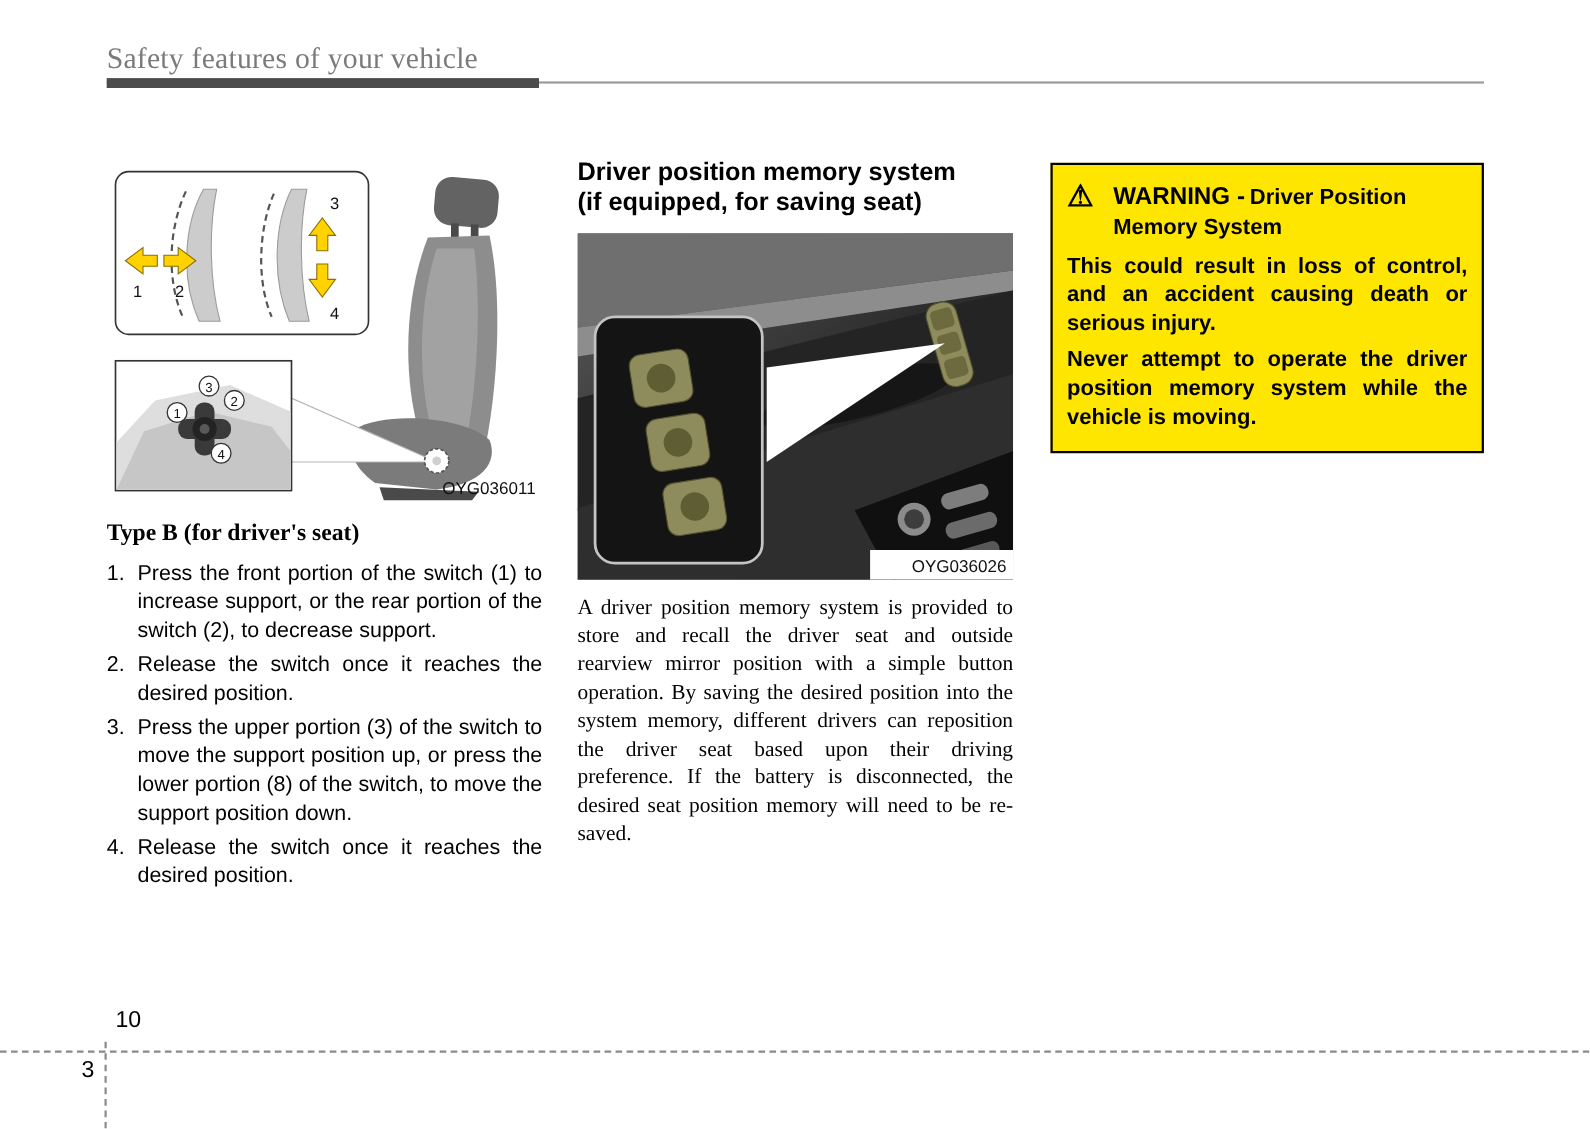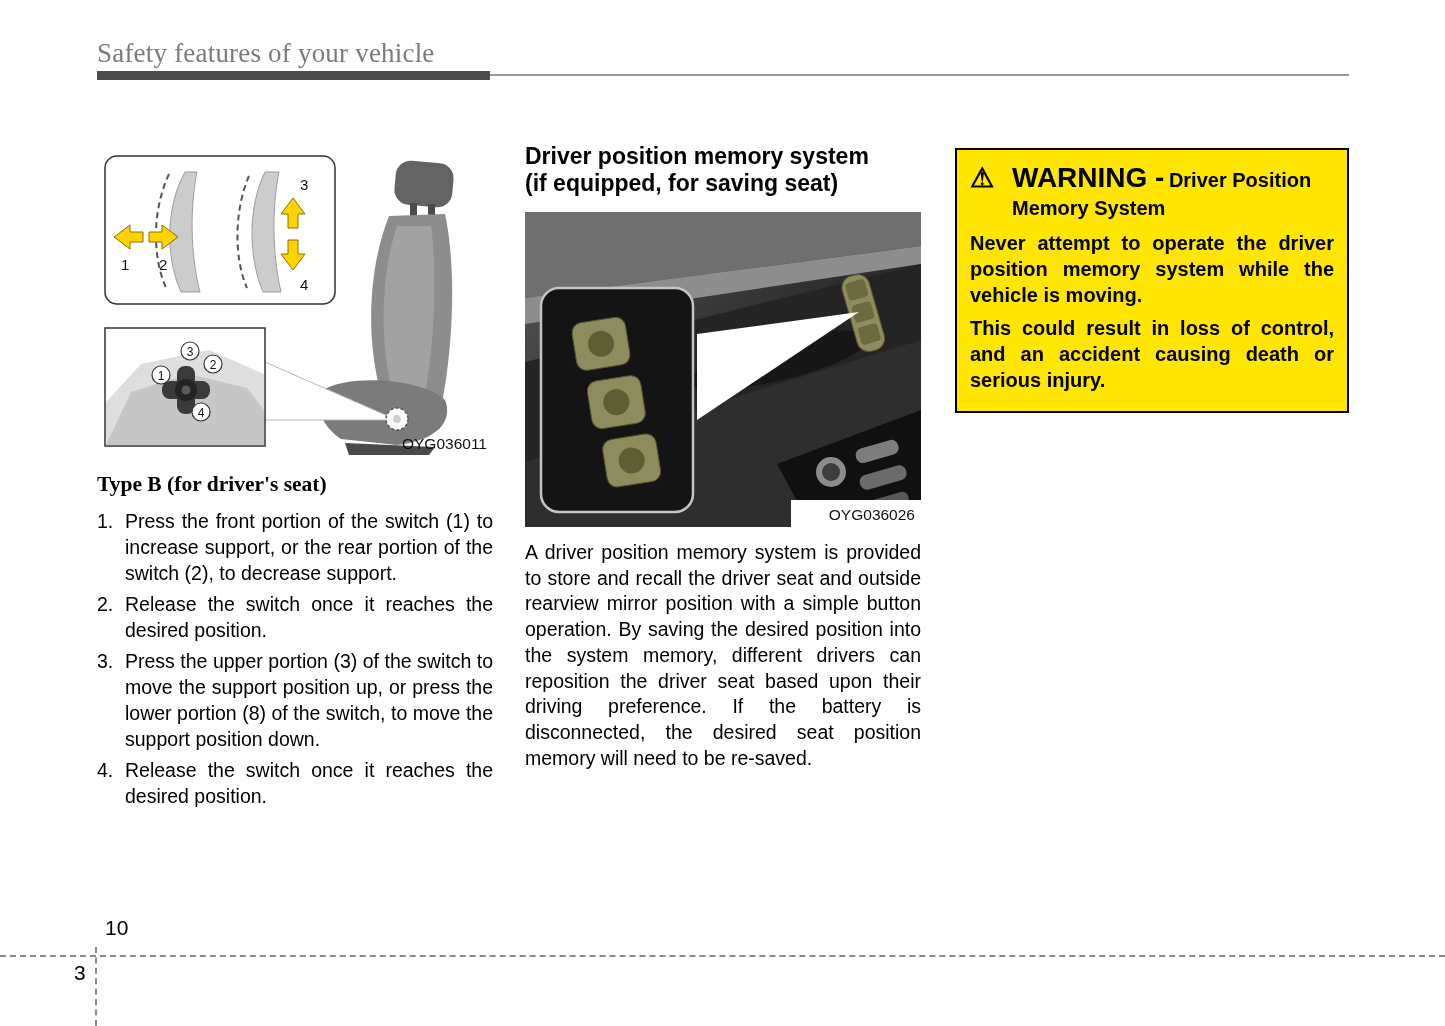--- a/index.html
+++ b/index.html
@@ -22,27 +22,27 @@
   .figure-mid  { width:344px; height:315px; margin-top:16px; }
 
   .section-heading-serif { margin-top:17px; font-family:Liberation Serif, serif; font-size:21.5px; font-weight:700; }
 
   .steps { margin-top:11px; list-style:none; }
   .steps li { position:relative; padding-left:28px; font-size:19.5px; line-height:26px; text-align:justify; margin-bottom:5px; }
   .steps .num { position:absolute; left:0; top:0; }
 
   .mid-heading { font-size:23px; font-weight:700; line-height:26.5px; }
 
-  .body-par { margin-top:13px; font-size:19.5px; line-height:25.7px; text-align:justify; }
+  .body-par { margin-top:13px; font-size:19.5px; line-height:25.7px; text-align:justify;font-family:Liberation Serif, serif; }
 
   
   .warning-box { width:394px; background:#ffe600; border:2px solid #000; padding:14px 13px 18px 13px; }
   .warning-head { position:relative; padding-left:42px; font-weight:700; line-height:27px; }
   .warn-icon { position:absolute; left:0; top:1px; font-size:27px; line-height:27px; }
-  .warn-word { font-size:28px;text-align:right; }
+  .warn-word { font-size:22px;text-align:right; }
   .warn-subject { font-size:20px; }
   .warning-box p { margin-top:7px; font-size:20px; font-weight:700; line-height:26px; text-align:justify; }
 
   
   .footer-rule  { position:absolute; left:0; right:0; top:955px; border-top:2px dashed #8a8a8a; }
   .footer-vline { position:absolute; left:95px; top:947px; bottom:0; border-left:2px dashed #8a8a8a; }
   .footer-chapter { position:absolute; left:74px;  top:961px; font-size:21px; }
   .footer-page    { position:absolute; left:105px; top:916px; font-size:21px; }
 
   svg text { font-family:"Liberation Sans", sans-serif; fill:#111; }
@@ -183,22 +183,22 @@
     <p class="body-par">A driver position memory system is provided to store and recall the driver seat and outside rearview mirror position with a simple button operation. By saving the desired position into the system memory, different drivers can reposition the driver seat based upon their driving preference. If the battery is disconnected, the desired seat position memory will need to be re-saved.</p>
   </section>
 
   <section class="col col-right">
     <aside class="warning-box">
       <div class="warning-head">
         <span class="warn-icon">⚠</span>
         <span class="warn-word">WARNING -</span>
         <span class="warn-subject">Driver Position Memory System</span>
       </div>
+      <p>This could result in loss of control, and an accident causing death or serious injury.</p>
       <p>Never attempt to operate the driver position memory system while the vehicle is moving.</p>
-      <p>This could result in loss of control, and an accident causing death or serious injury.</p>
     </aside>
   </section>
 
   <div class="footer-rule"></div>
   <div class="footer-vline"></div>
   <div class="footer-chapter">3</div>
   <div class="footer-page">10</div>
 
 </div>
 

